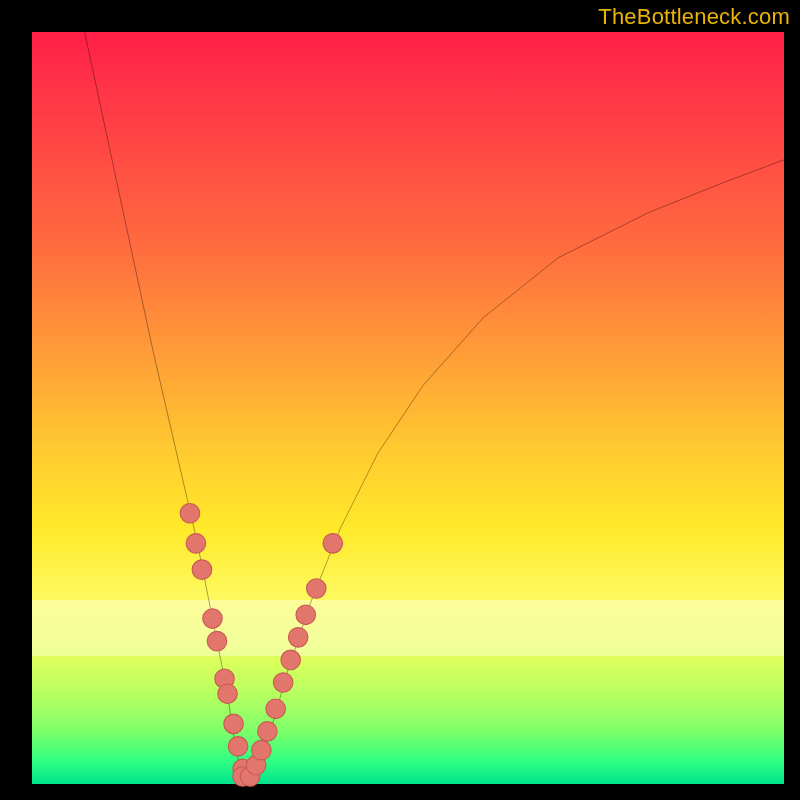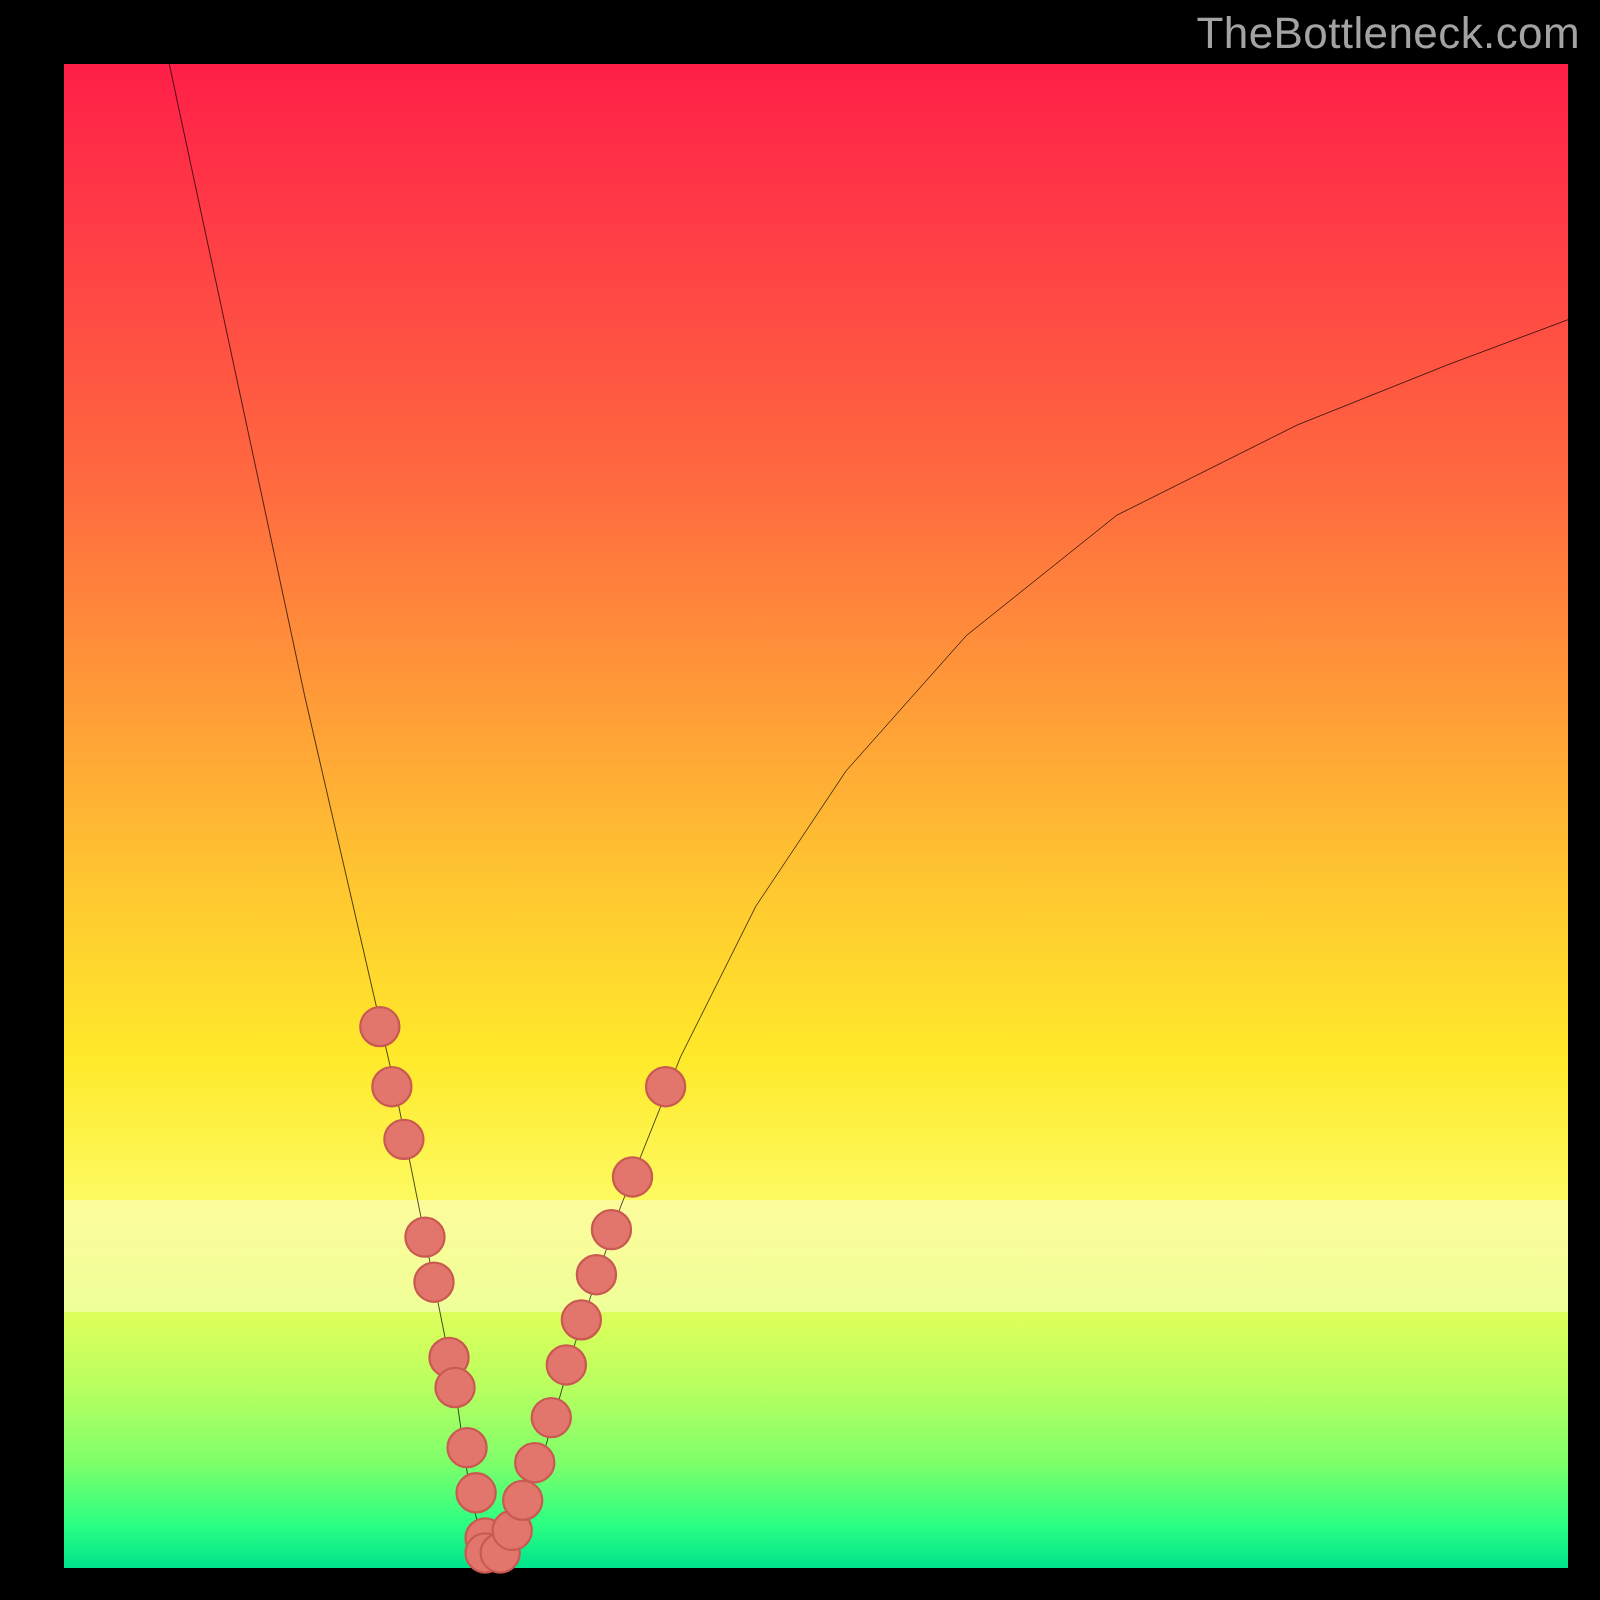--- a/index.html
+++ b/index.html
@@ -57,21 +57,21 @@
     left: 0;
     top: 0;
     width: 100%;
     height: 100%;
     overflow: visible;
   }
   .watermark {
     position: absolute;
     top: 4px;
     right: 10px;
-    color: #a3a3a3;
+    color: #eab308;
     font-size: 22px;
     font-weight: 500;
     letter-spacing: 0.2px;
   }
 </style>
 </head>
 <body>
 
 <div class="frame">
   <div class="plot">

